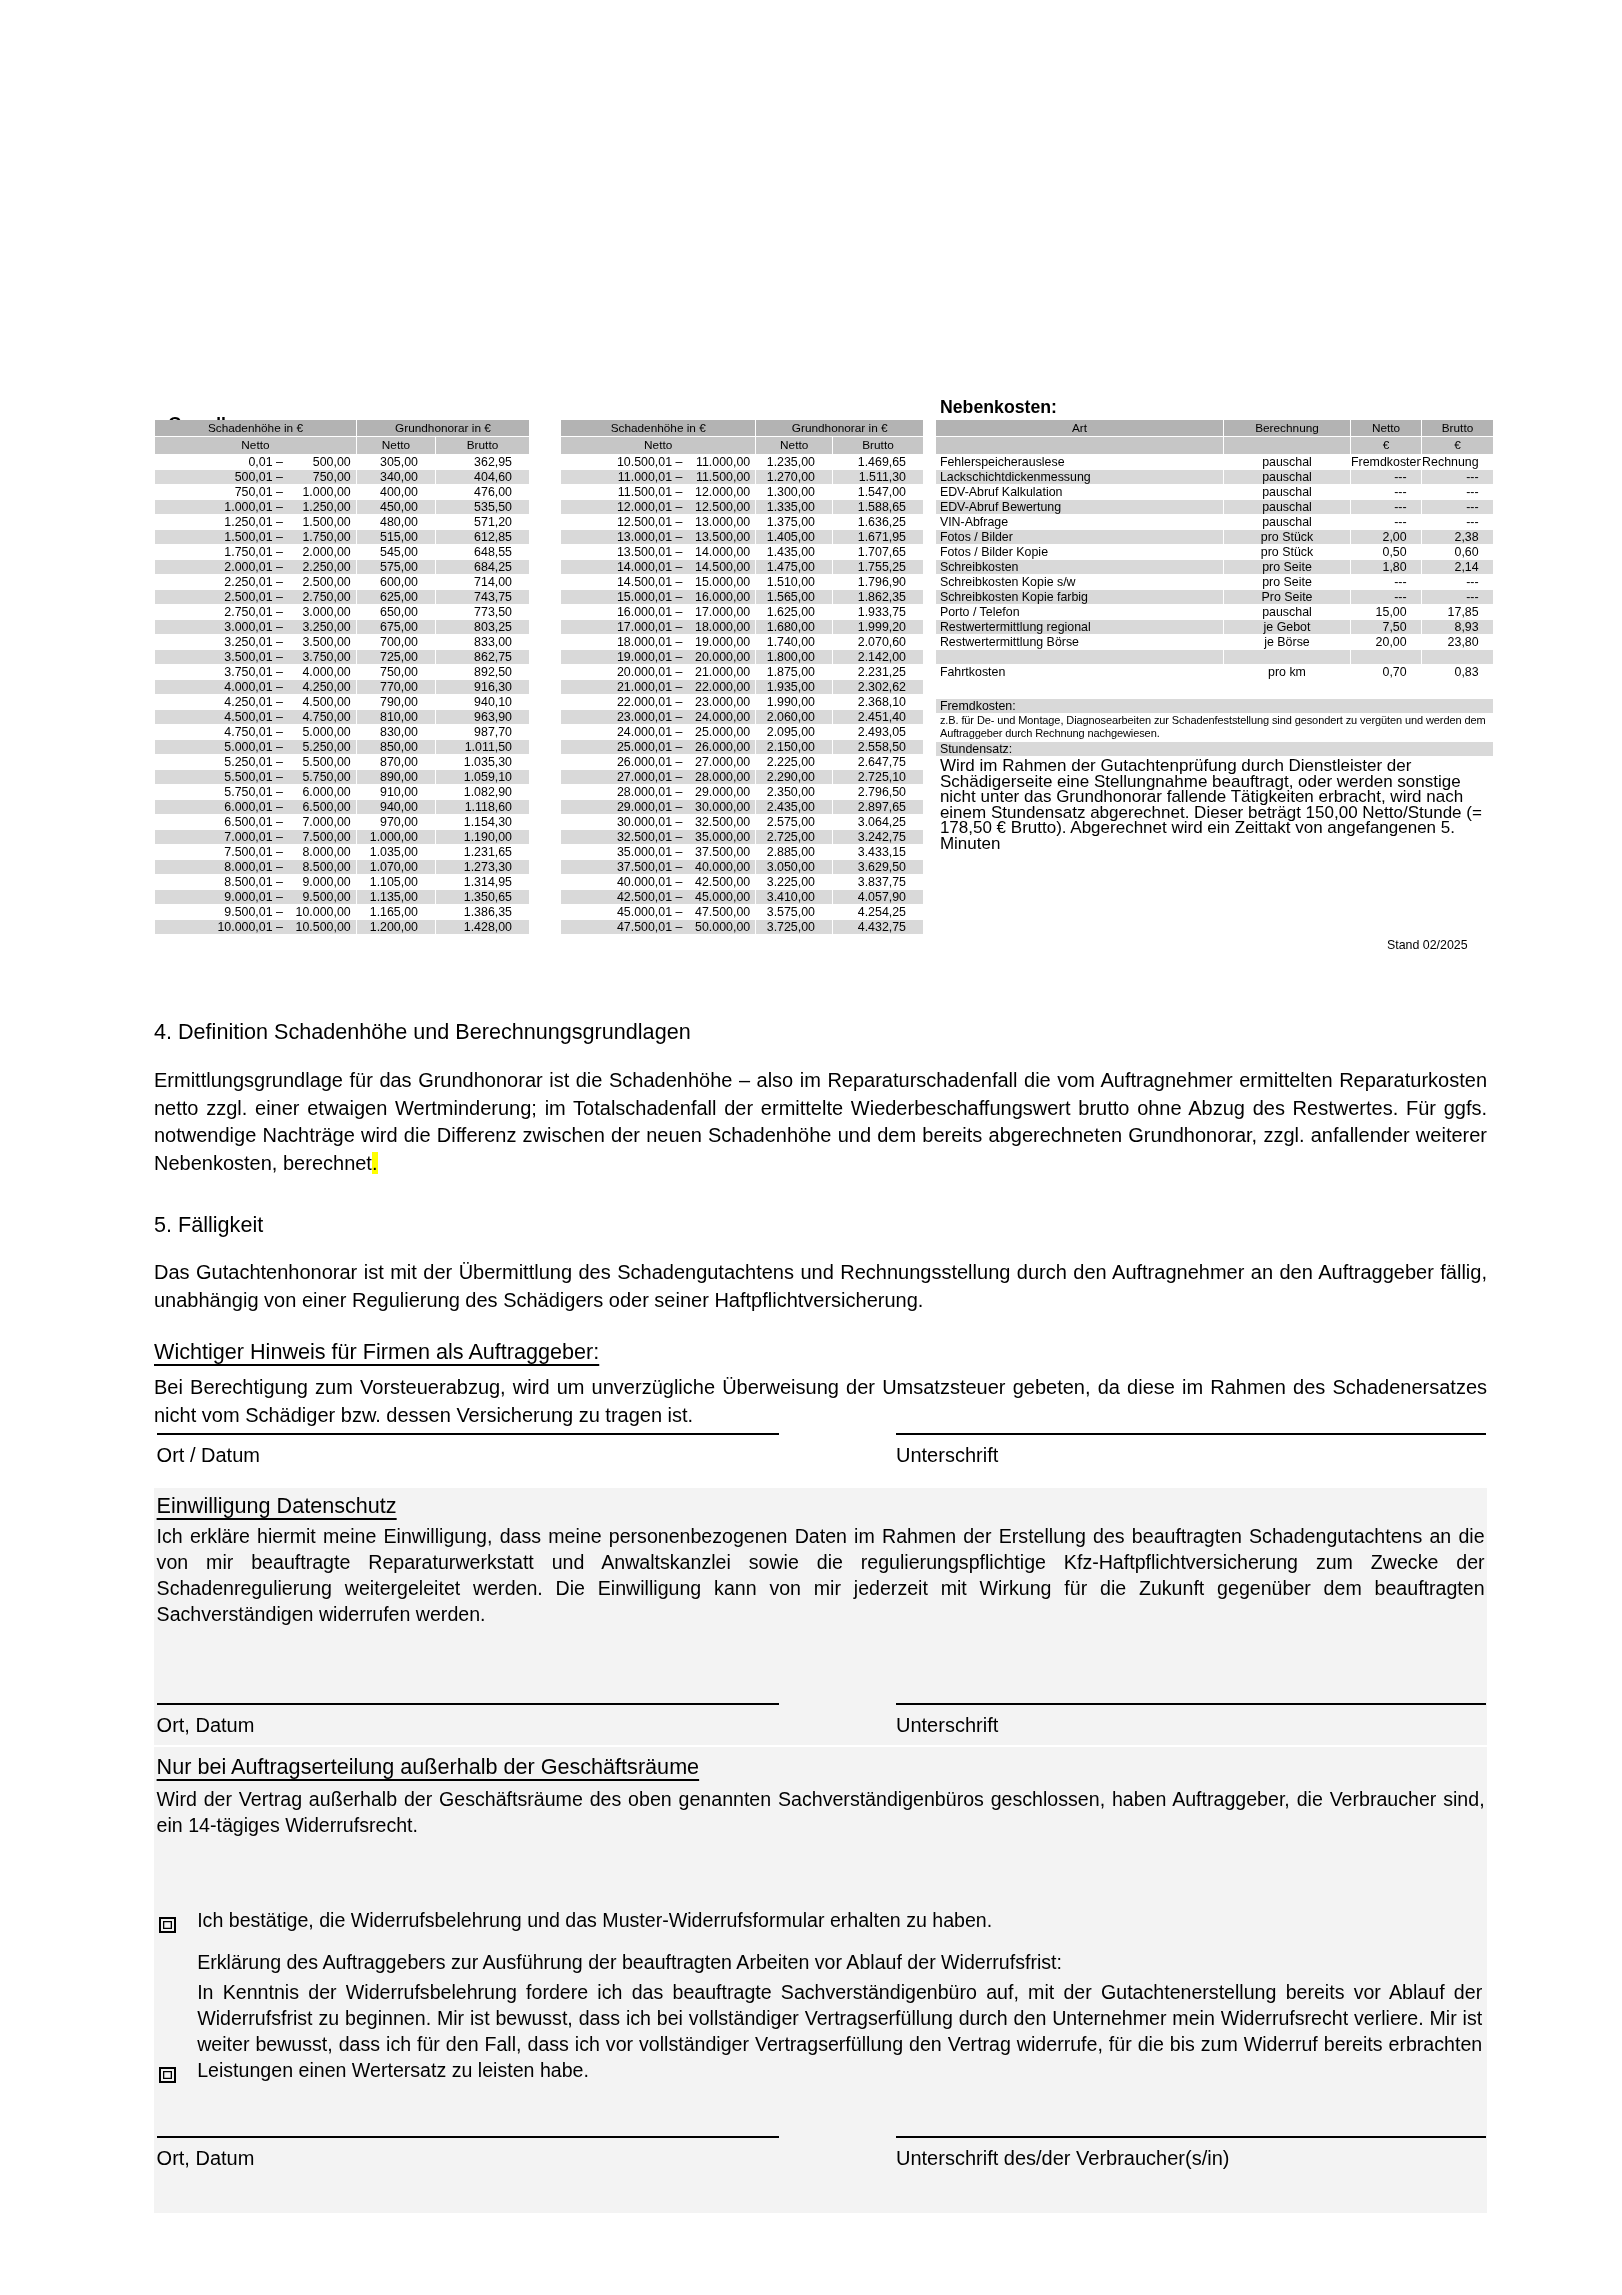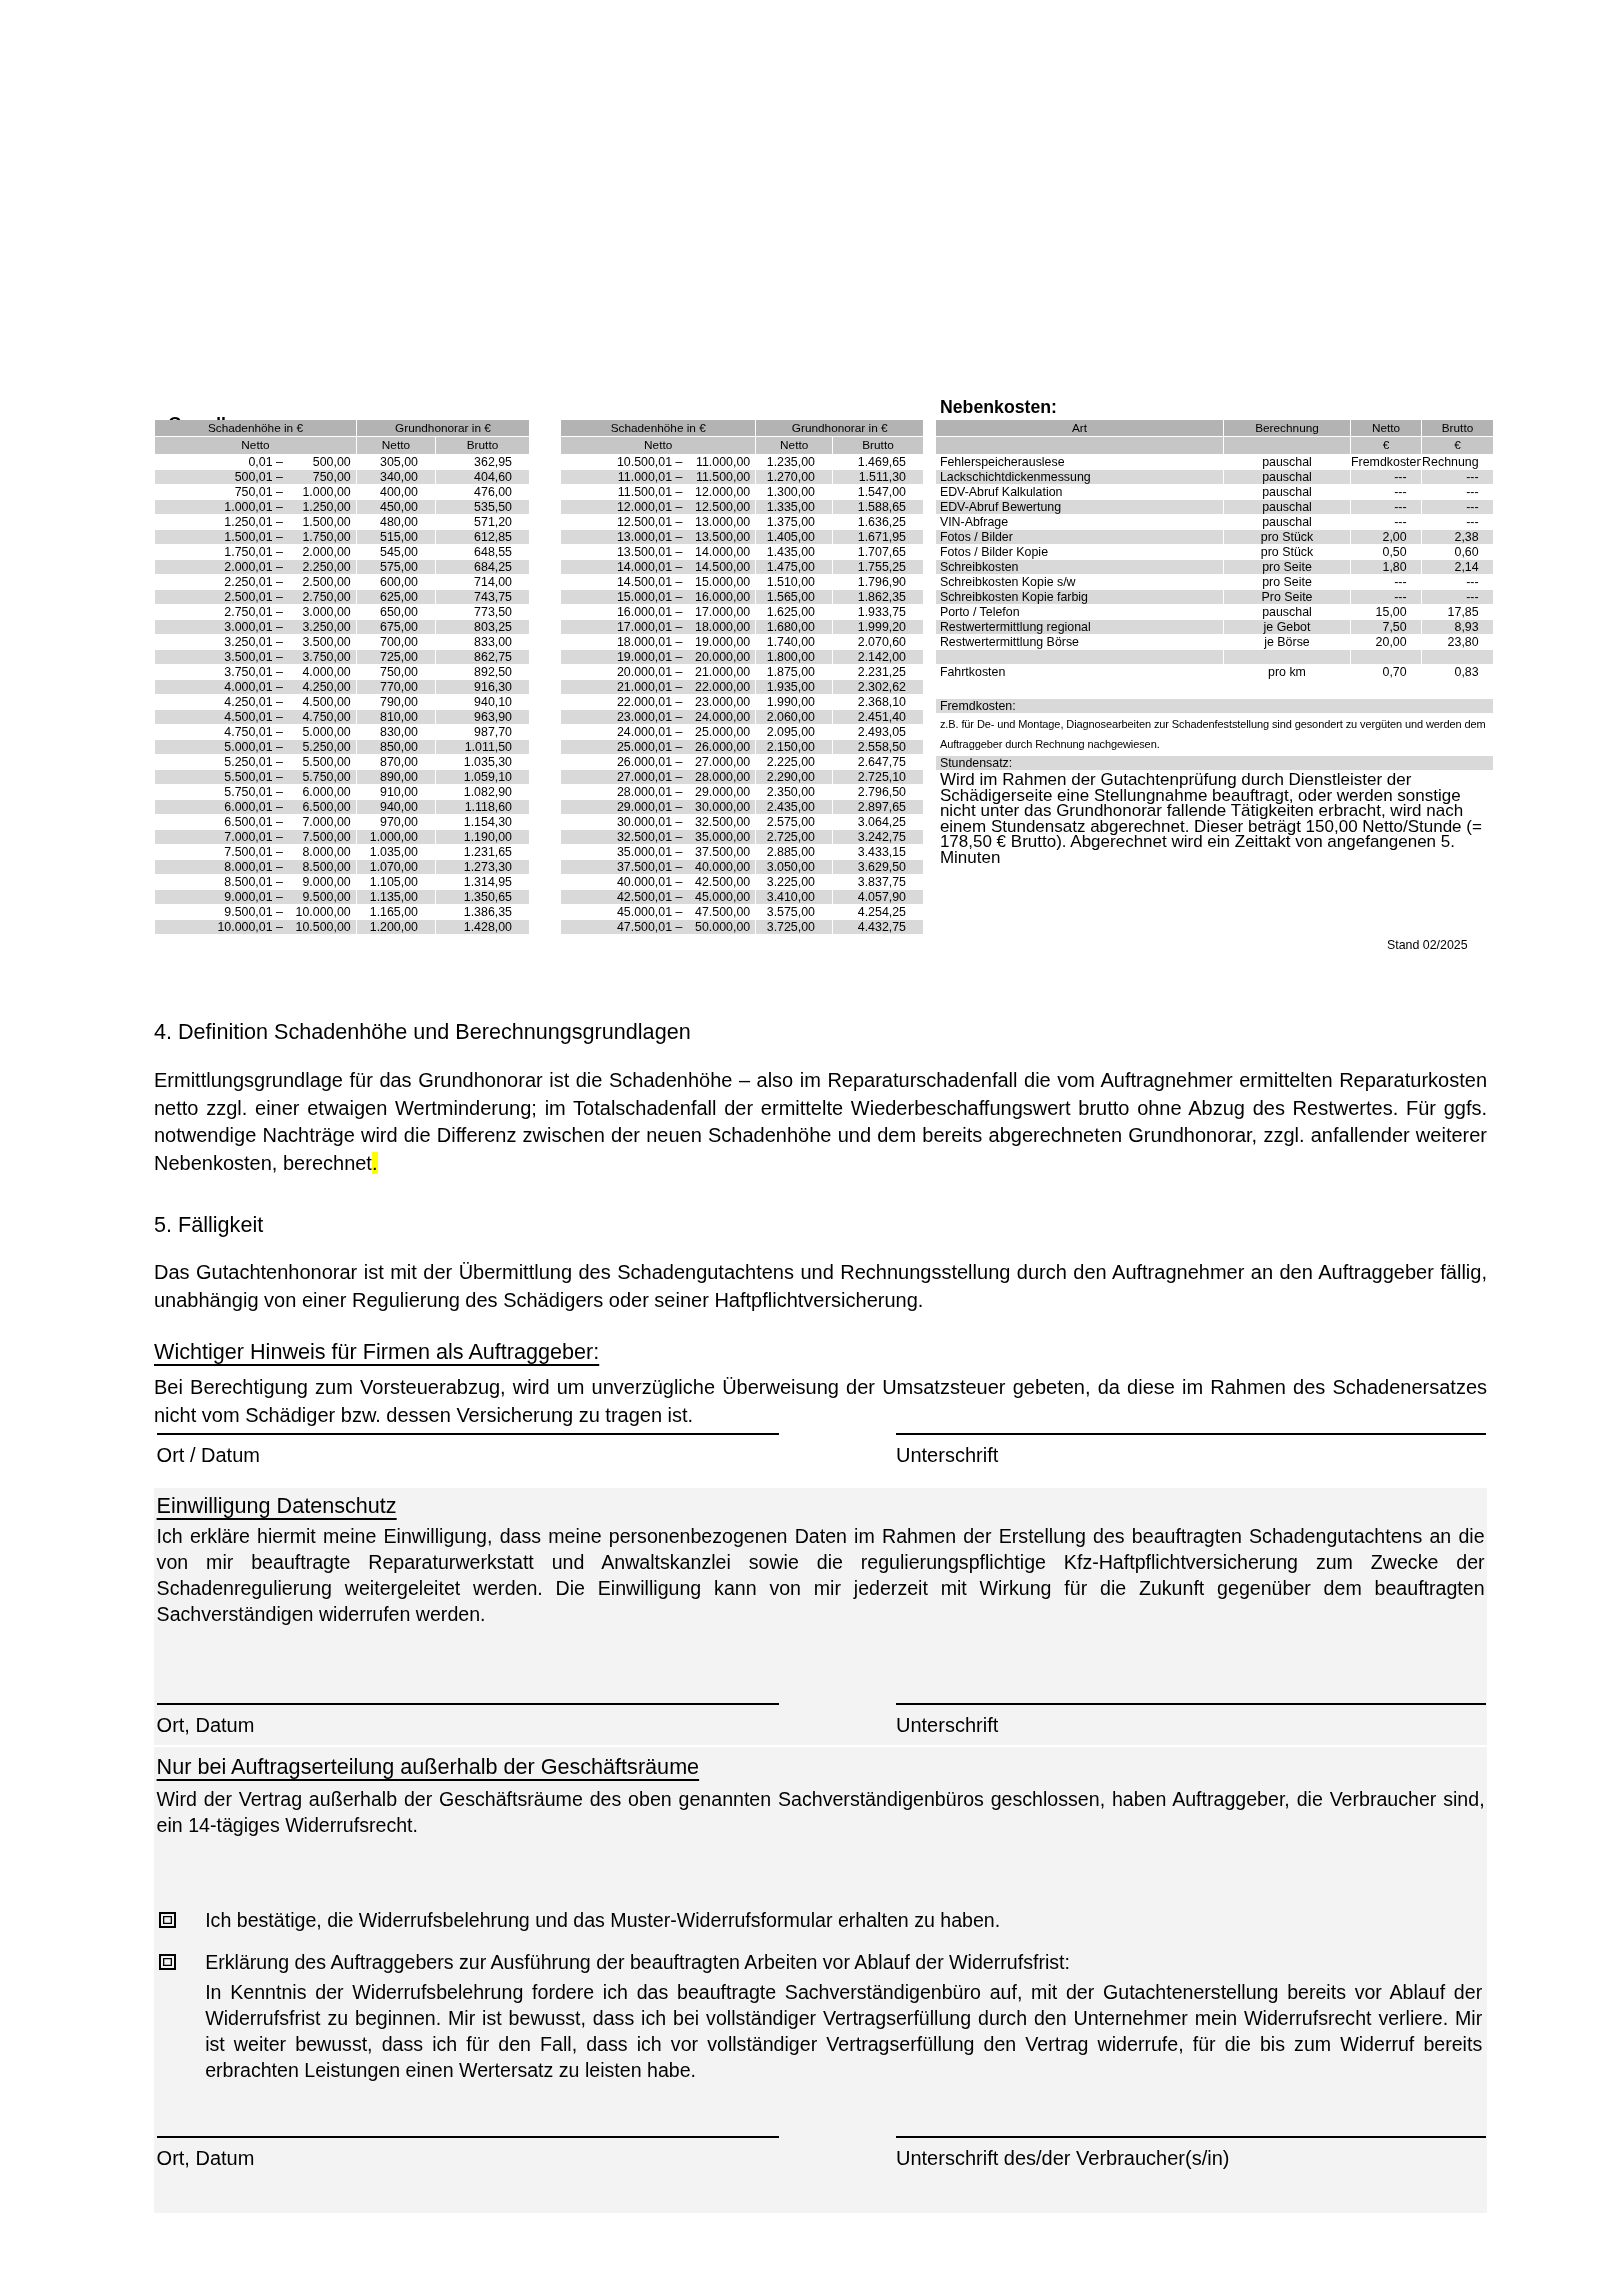--- a/index.html
+++ b/index.html
@@ -25,21 +25,21 @@
   .range-wrap { display:flex; }
   .range-wrap .lo { flex:1 1 auto; text-align:right; }
   .range-wrap .hi { flex:0 0 73px; text-align:right; padding-right:5.2px; }
   td.num { text-align:right; padding-right:17px; }
 
   td.art { text-align:left; padding-left:3.9px; }
   td.ber { text-align:center; }
   td.val { text-align:right; padding-right:14.4px; }
   td.lbl { text-align:left; padding-left:3.9px; background:#d9d9d9; }
   tr.spc2 td { height:18.3px; background:#fff; }
-  td.fine { font-size:11px; line-height:20px; white-space:normal; padding:0.7px 6.5px 0.7px 3.9px;
+  td.fine { font-size:11px; line-height:13px; white-space:normal; padding:0.7px 6.5px 0.7px 3.9px;
             letter-spacing:-0.1px; height:auto; text-align:left;margin-top:9px; }
   td.npara { font-size:17px; line-height:15.4px; white-space:normal; padding:1.3px 6.5px 1.3px 3.9px;
              height:auto; text-align:left; }
   .stand { font-size:12.4px; }
 
   
   .shead { font-size:21.6px; font-weight:normal; }
   .u3 { text-decoration:underline; text-decoration-thickness:2px; text-underline-offset:4.6px; }
   .para { font-size:20px; line-height:27.5px; text-align:justify; }
   .para-sm { font-size:19.6px; line-height:26px; text-align:justify; }
@@ -50,21 +50,21 @@
   .sig .ln { position:absolute; top:0; height:0; border-top:2.6px solid #000; }
   .ln-l { left:2.6px; width:622px; }
   .ln-r { left:742px; width:590px; }
   .sig .lb { position:absolute; top:10.5px; font-size:20px; }
   .lb-l { left:2.6px; } .lb-r { left:742px; }
 
   
   .grayblock { position:absolute; left:154px; width:1333px; background:#f3f3f3; }
 
   
-  .chk { position:absolute; left:5.2px; width:1323px; display:flex; align-items:flex-start;gap:8px; }
+  .chk { position:absolute; left:5.2px; width:1323px; display:flex; align-items:flex-end; }
   .box { flex:none; width:16.4px; height:16.4px; margin-top:4.6px; border:2px solid #000;
          background:#f3f3f3; box-shadow: inset 0 0 0 2px #f3f3f3, inset 0 0 0 3.3px #000; cursor:pointer; }
   .chk-txt { margin-left:21.6px; font-size:19.6px; line-height:26px; flex:1 1 auto; }
   .chk-body { margin-top:4px; }
 </style>
 </head>
 <body>
 
 <div class="abs doc-title" style="left:168px; top:414px;">Grundhonorar</div>
 <div class="abs doc-title" style="left:940px; top:397px;">Nebenkosten:</div>

